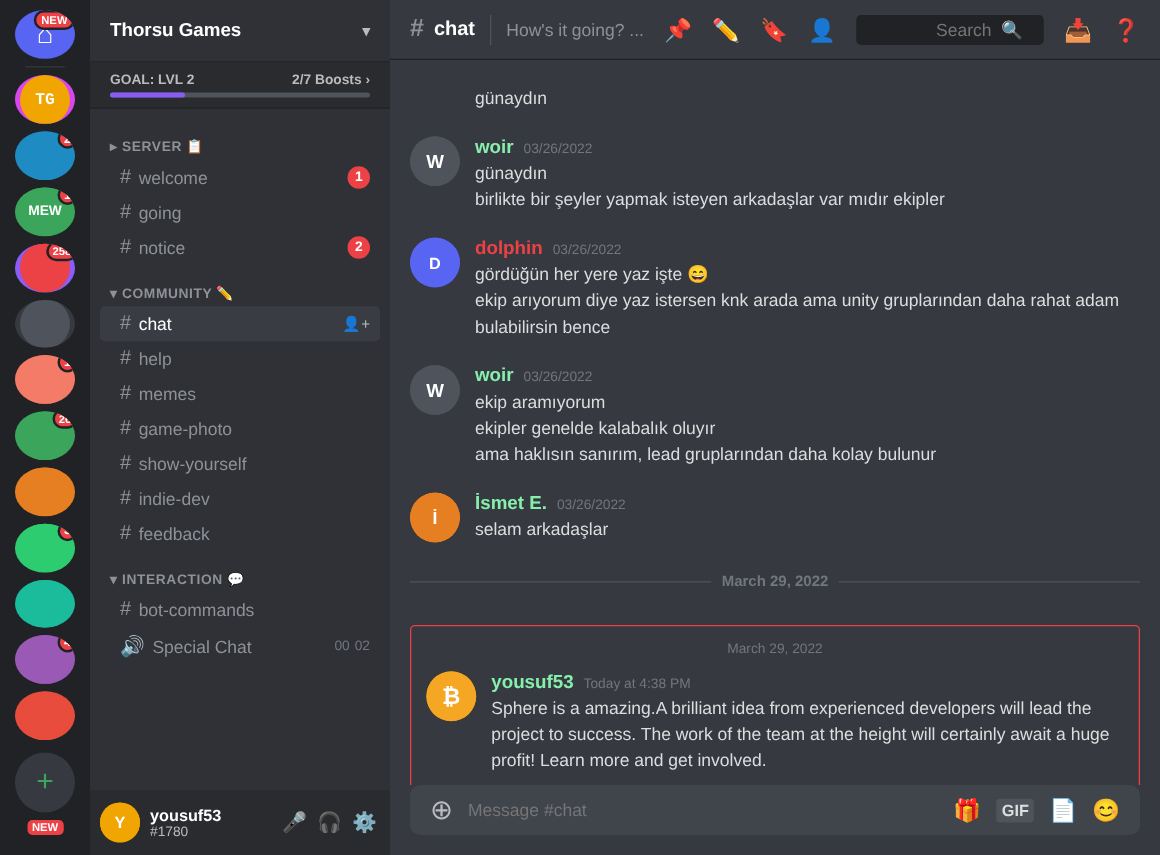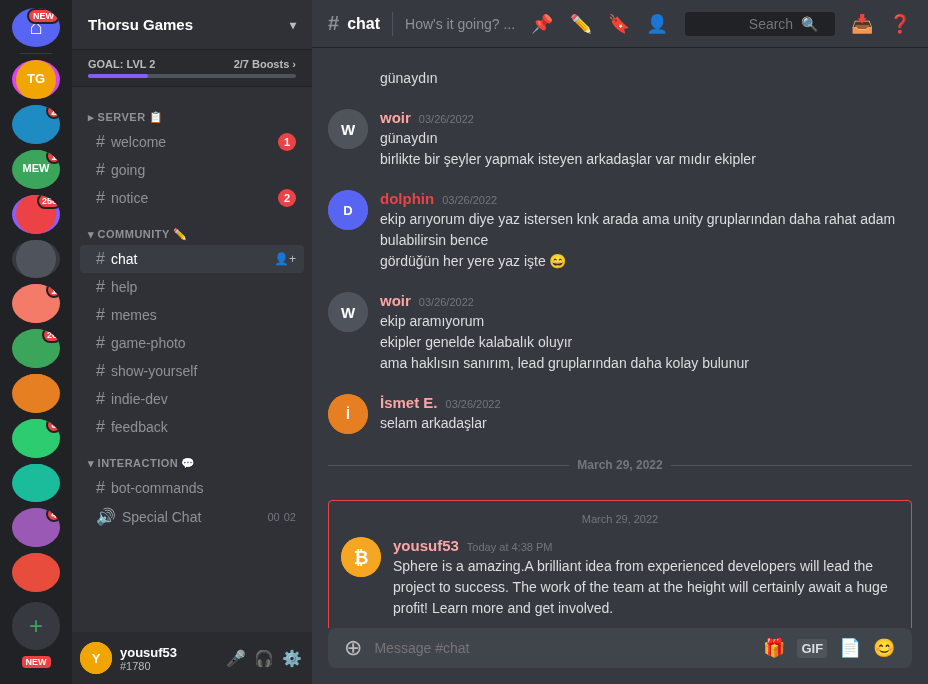--- a/index.html
+++ b/index.html
@@ -260,21 +260,21 @@
       align-items: center;
       justify-content: center;
       font-size: 13px;
       font-weight: bold;
       color: white;
       overflow: hidden;
     }
 
     .message-content { flex: 1; }
     .message-header { display: flex; align-items: baseline; gap: 8px; margin-bottom: 2px; }
-    .message-author { font-weight: 600; color: #fca5a5; font-size: 15px; }
+    .message-author { font-weight: 600; color: #86efac; font-size: 15px; }
     .message-author.dolphin { color: #ed4245; }
     .message-timestamp { font-size: 11px; color: #72767d; }
     .message-text { color: #dcddde; line-height: 1.5; font-size: 14px; }
 
     .date-divider {
       display: flex;
       align-items: center;
       gap: 8px;
       margin: 16px 0;
       color: #72767d;
@@ -342,21 +342,21 @@
 </head>
 <body>
 
 <div class="server-bar">
   <div class="server-icon discord-home">
     <span style="font-size:22px;">⌂</span>
     <div class="badge" style="width:auto;padding:0 4px;border-radius:8px;font-size:9px;top:0;right:0;">NEW</div>
   </div>
   <div class="server-divider"></div>
 
-  <div class="server-icon" style="background:#d946ef;color:white;font-size:11px;font-weight:bold;">
+  <div class="server-icon" style="background:#d946ef;color:white;font-size:11px;font-weight:bold;font-family:Liberation Mono, monospace;">
     <svg width="40" height="40" viewBox="0 0 40 40">
         <circle cx="20" cy="20" r="20" fill="#f0a500"></circle>
         <text x="50%" y="55%" text-anchor="middle" fill="white" font-size="13" font-weight="bold" dy=".1em">TG</text>
       </svg>
   </div>
   <div class="server-icon" style="background:#1e8bc3;position:relative;">
     <svg width="40" height="40" viewBox="0 0 40 40">
         <circle cx="20" cy="20" r="20" fill="#1e8bc3"></circle>
       </svg>
     <div class="badge">2</div>
@@ -584,22 +584,22 @@
         <svg width="40" height="40" viewBox="0 0 40 40">
             <circle cx="20" cy="20" r="20" fill="#5865f2"></circle>
             <text x="50%" y="60%" text-anchor="middle" fill="white" font-size="13" font-weight="bold" dy=".1em">D</text>
           </svg>
       </div>
       <div class="message-content">
         <div class="message-header">
           <span class="message-author dolphin">dolphin</span>
           <span class="message-timestamp">03/26/2022</span>
         </div>
+        <div class="message-text">gördüğün her yere yaz işte 😄</div>
         <div class="message-text">ekip arıyorum diye yaz istersen knk arada ama unity gruplarından daha rahat adam bulabilirsin bence</div>
-        <div class="message-text">gördüğün her yere yaz işte 😄</div>
       </div>
     </div>
 
     <div class="message-group" style="margin-top:8px;">
       <div class="avatar" style="background:#4f545c;">
         <svg width="40" height="40" viewBox="0 0 40 40">
             <circle cx="20" cy="20" r="20" fill="#4f545c"></circle>
             <text x="50%" y="60%" text-anchor="middle" fill="white" font-size="15" font-weight="bold" dy=".1em">W</text>
           </svg>
       </div>

